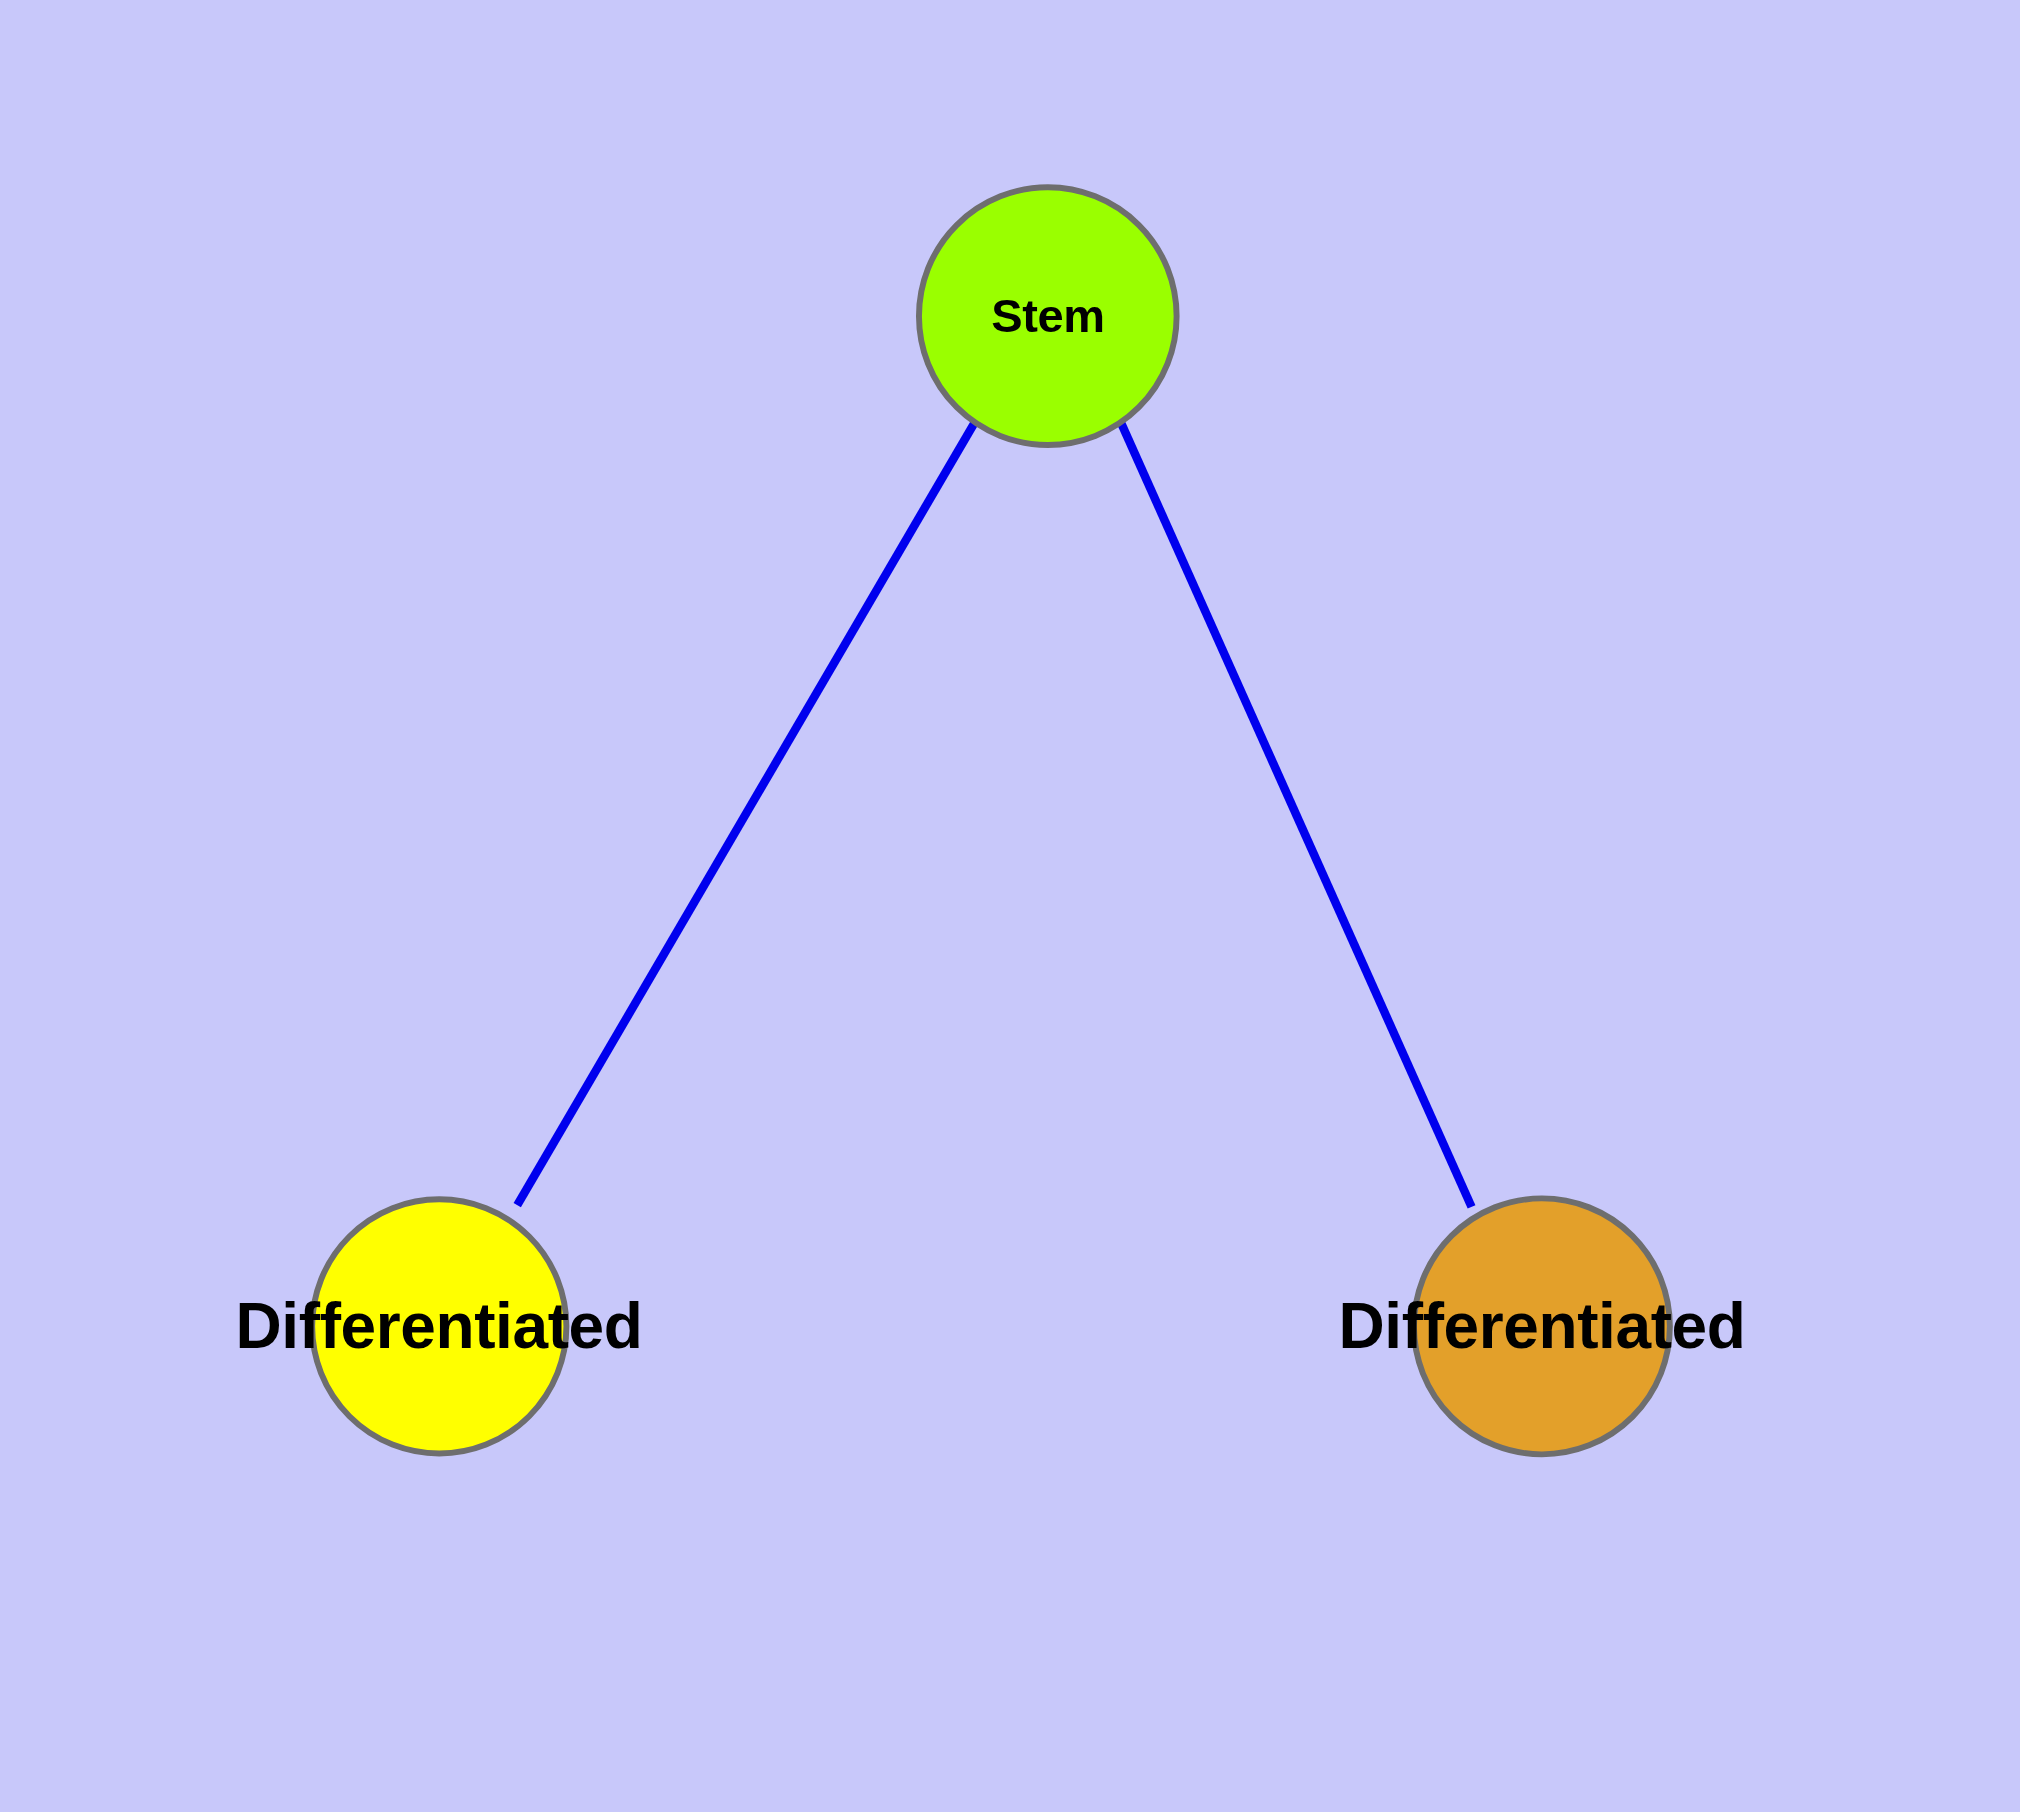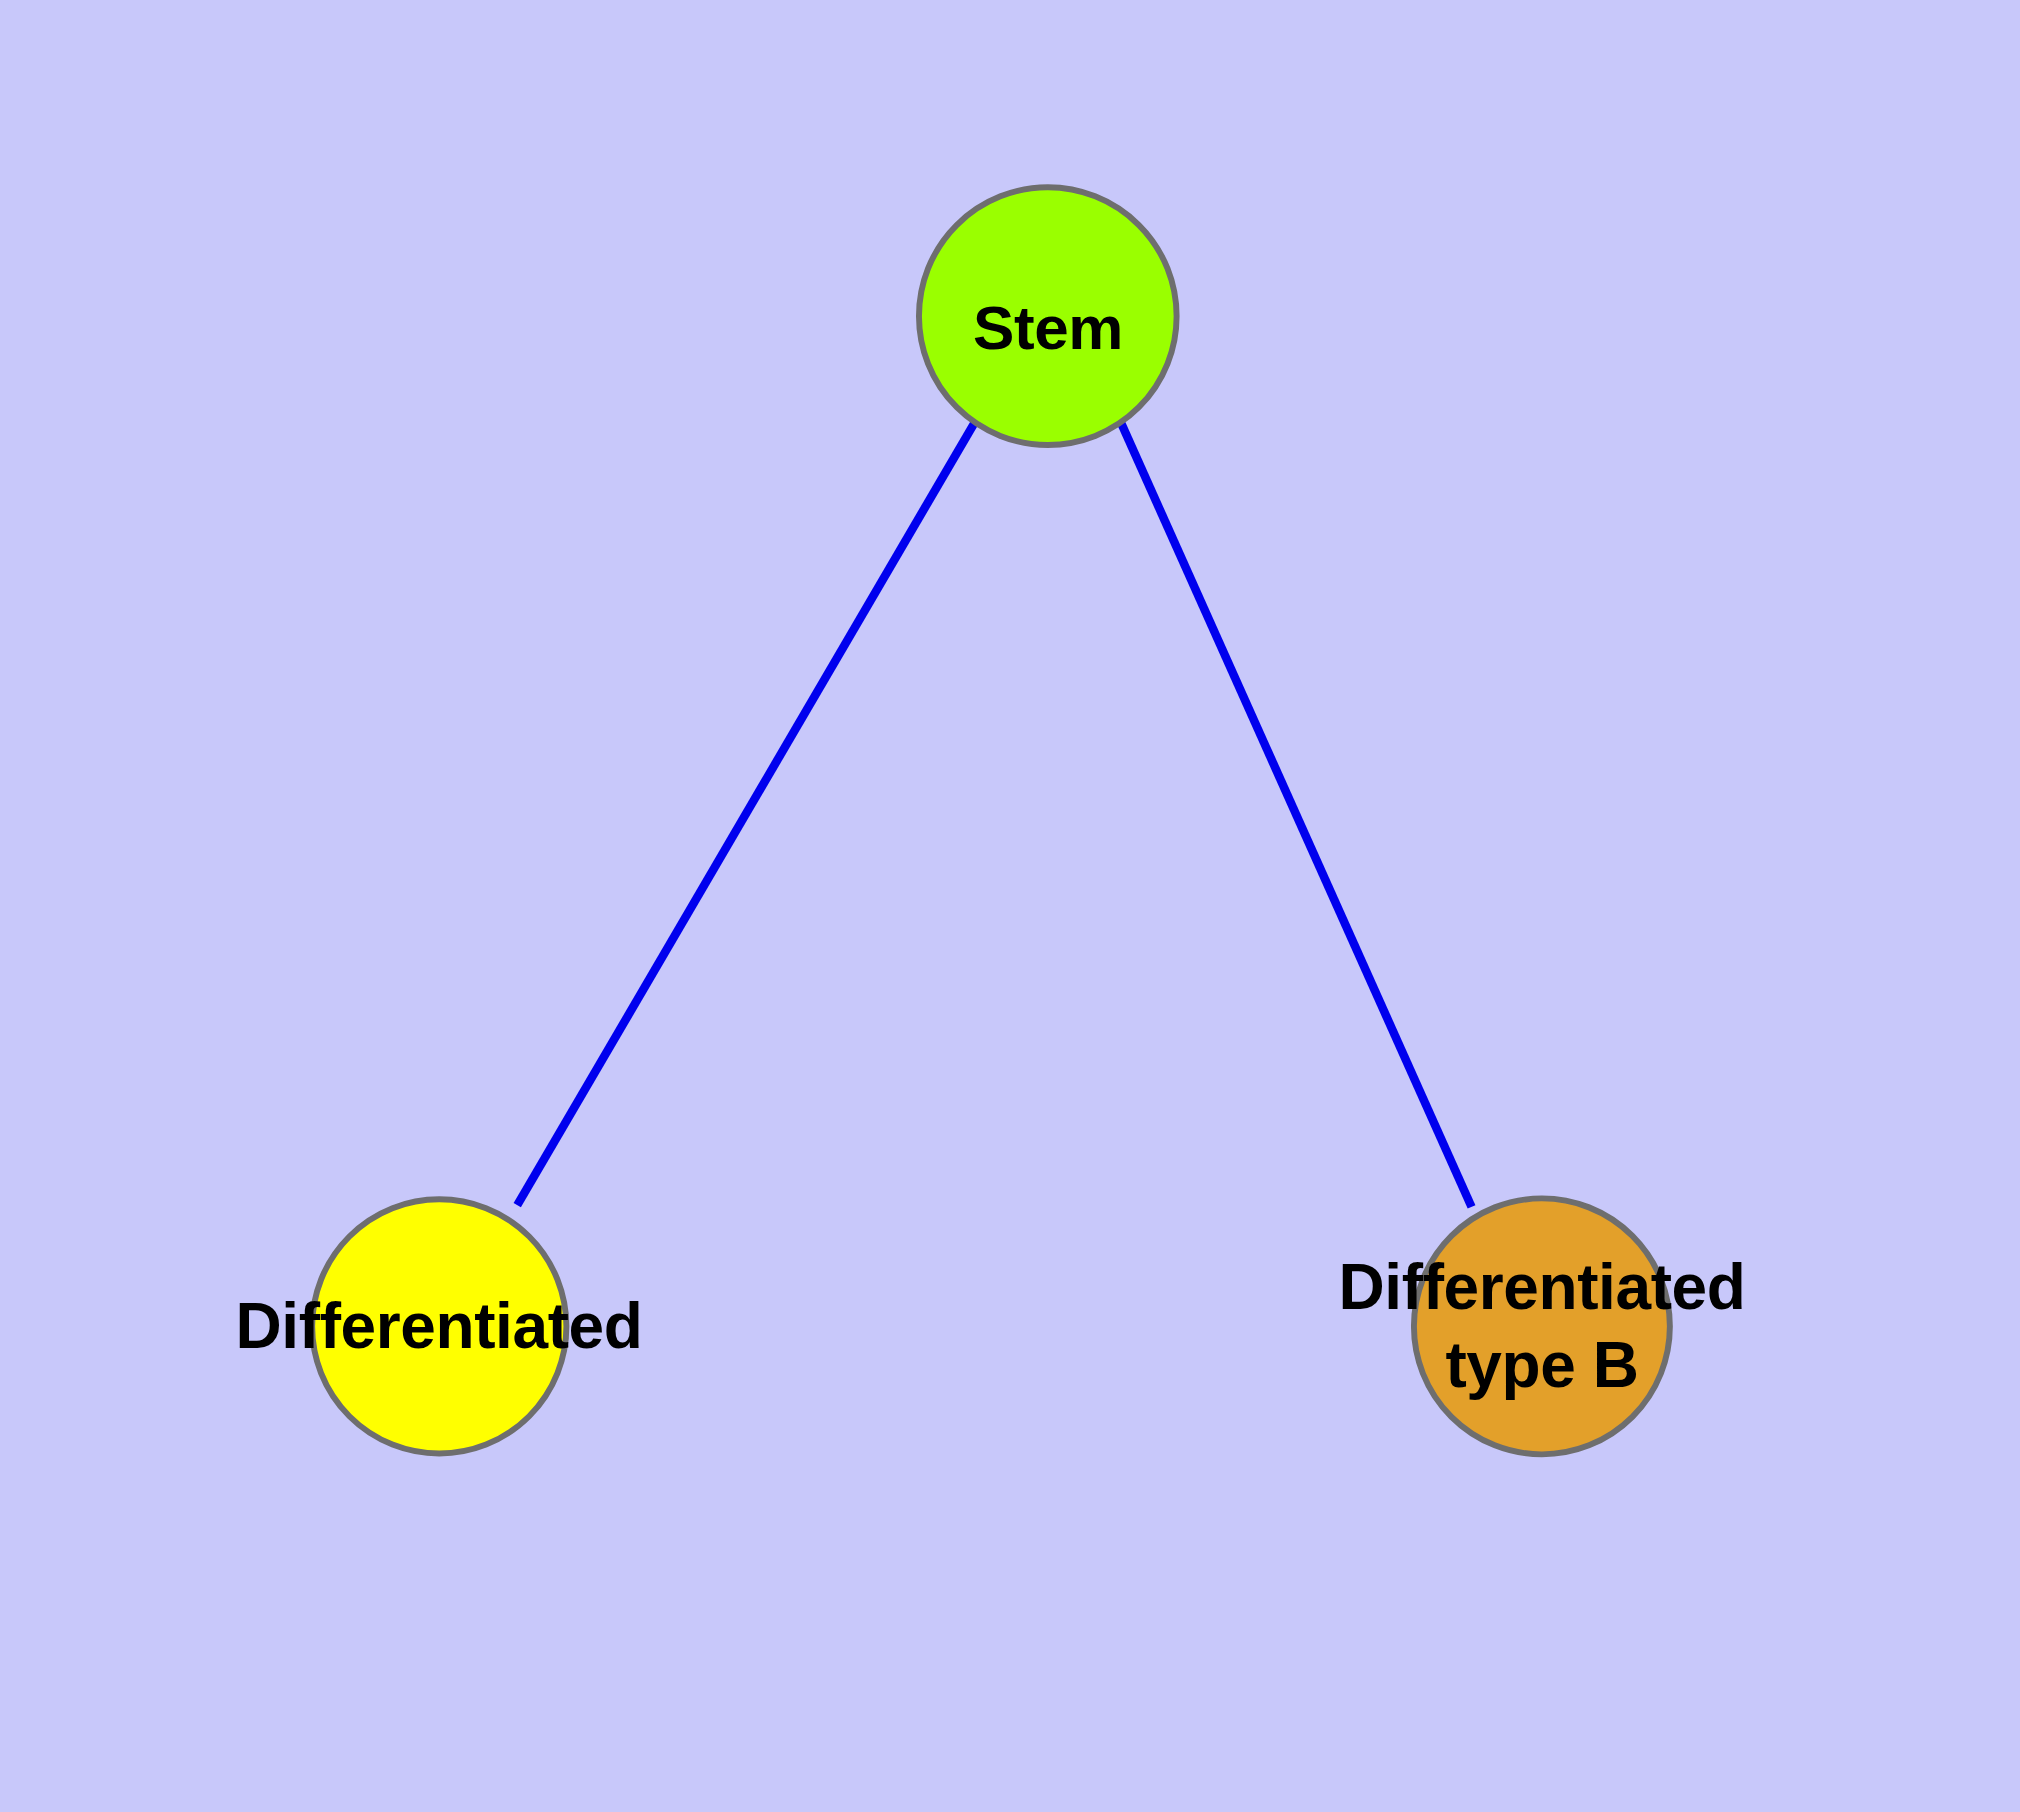--- a/index.html
+++ b/index.html
@@ -70,27 +70,26 @@
       <line class="edge-line" x1="1322" y1="498" x2="1736" y2="1424" stroke="#0000ee" stroke-width="10"></line>
     </g>
 
     <g>
       <circle class="node-circle" cx="1236" cy="373" r="152" fill="#9aff00" stroke="#6e6e6e" stroke-width="7"></circle>
       <circle class="node-circle" cx="518" cy="1565" r="150" fill="#ffff00" stroke="#6e6e6e" stroke-width="7"></circle>
       <circle class="node-circle" cx="1819" cy="1565" r="151" fill="#e3a02a" stroke="#6e6e6e" stroke-width="7"></circle>
     </g>
   </svg>
 
-  <div class="node-label" style="left: 1048px; top: 328px; color: rgb(0, 0, 0); font-size: 62px;">
+  <div class="node-label" style="left: 1048px; top: 316px; color: rgb(0, 0, 0); font-size: 47px;">
     <span class="label-line">Stem</span>
   </div>
 
   <div class="node-label" style="left: 439px; top: 1326px; color: rgb(0, 0, 0); font-size: 64px;">
     <span class="label-line">Differentiated</span>
   </div>
 
   <div class="node-label" style="left: 1542px; top: 1326px; color: rgb(0, 0, 0); font-size: 64px;">
     <span class="label-line">Differentiated</span>
-    <span class="label-line">type B</span>
   </div>
 
 </div>
 
 
 </body></html>

